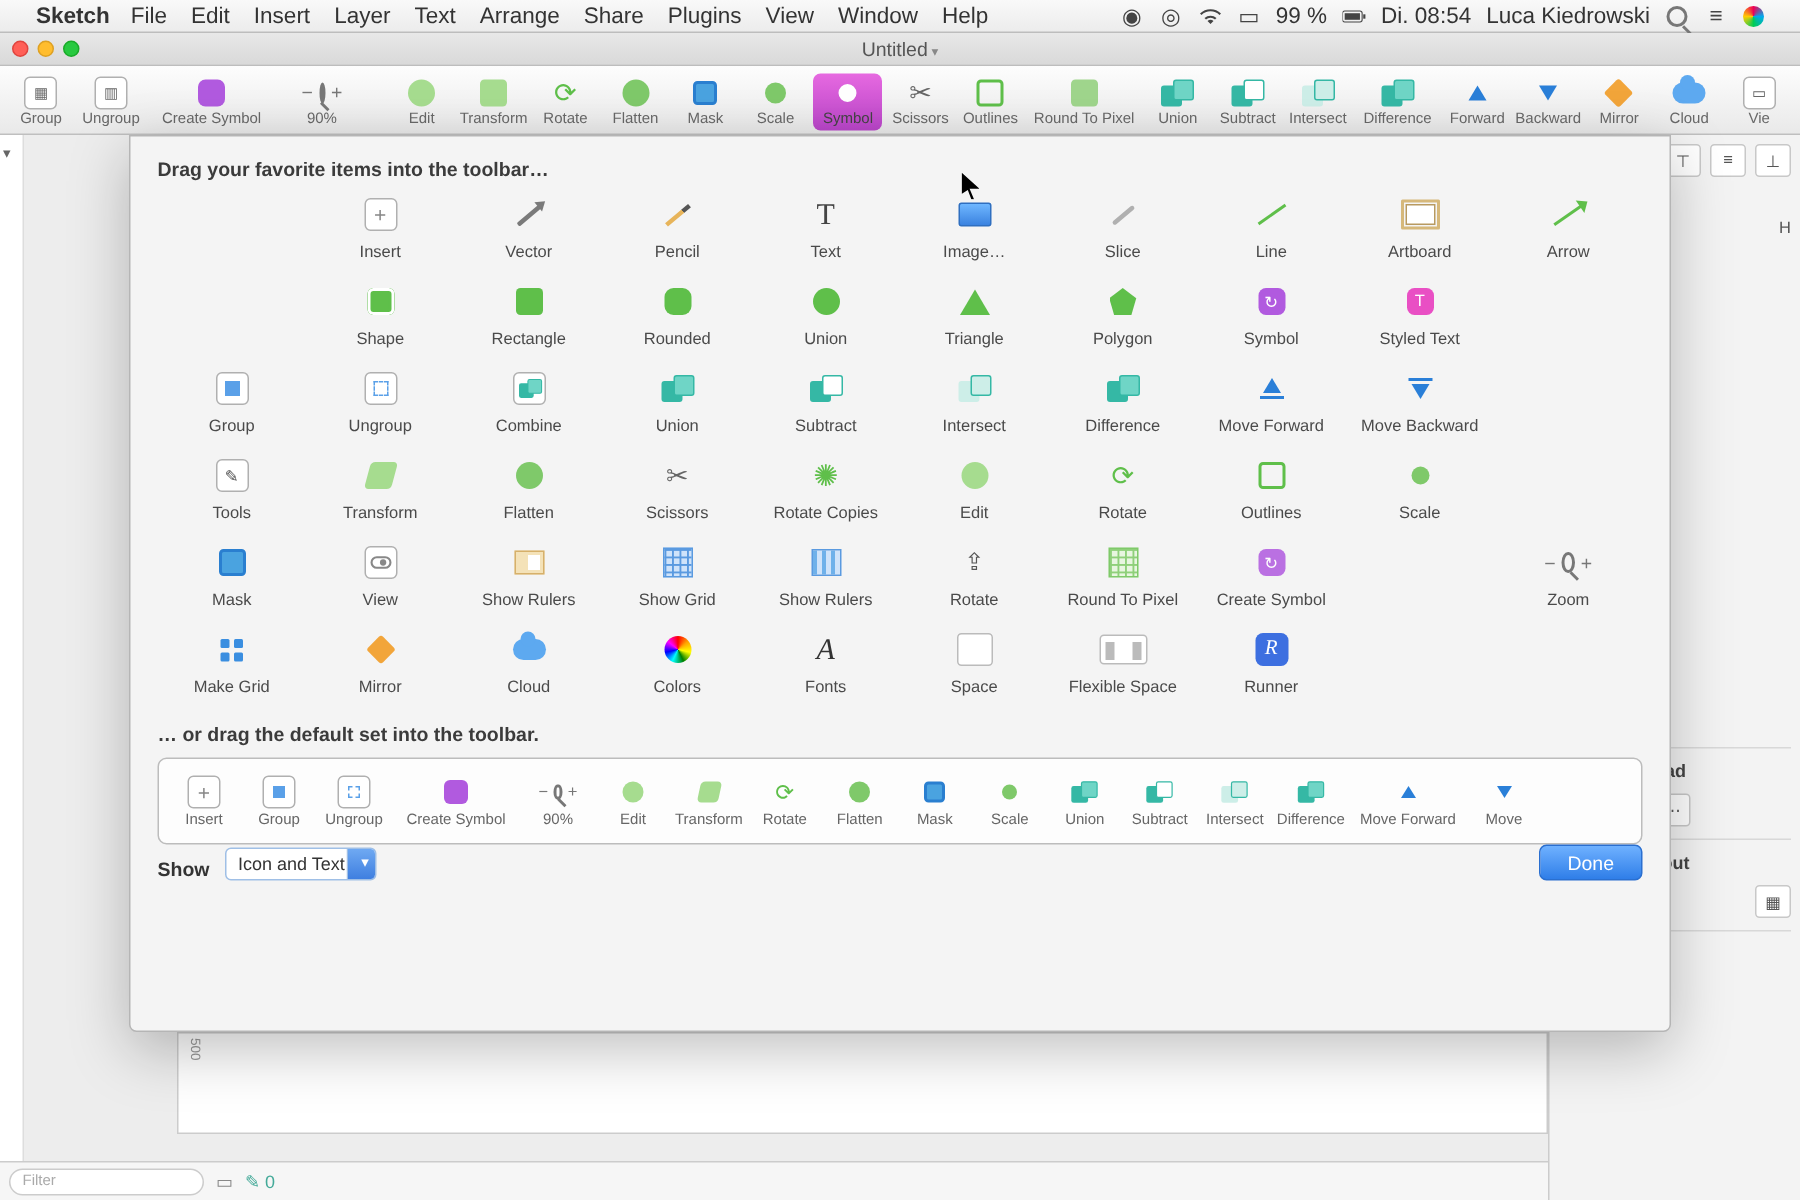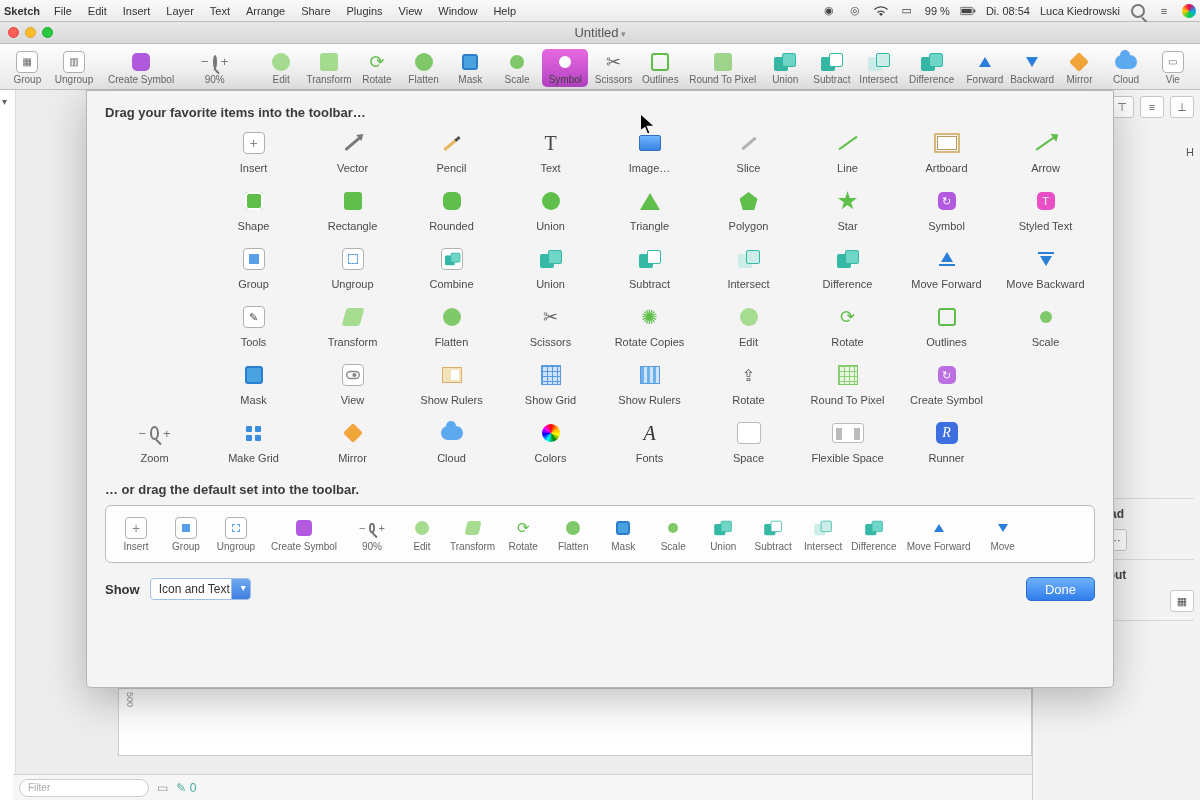--- a/index.html
+++ b/index.html
@@ -1,19 +1,19 @@
 <!DOCTYPE html>
 <html><head>
 <meta charset="utf-8">
 <style>
   * { margin: 0; padding: 0; box-sizing: border-box; font-family: -apple-system, "Helvetica Neue", Arial, sans-serif; }
   body { width: 1200px; height: 800px; background: #ededed; overflow: hidden; font-size: 12px; color: #333; -webkit-font-smoothing: antialiased; }
 
   
-  .menubar { height: 22px; background: linear-gradient(#f9f9f9,#ececec); display: flex; align-items: center; padding: 0 4px; border-bottom: 1px solid #bdbdbd; font-size: 11px; text-align: right; }
+  .menubar { height: 22px; background: linear-gradient(#f9f9f9,#ececec); display: flex; align-items: center; padding: 0 24px; border-bottom: 1px solid #bdbdbd; font-size: 15px; text-align: right; }
   .menubar .app { font-weight: 700; margin-right: 14px; }
   .menubar .menu { margin-right: 16px; cursor: default; }
   .menubar .right { margin-left: auto; display: flex; align-items: center; gap: 10px; }
   .status-icon { width: 16px; height: 16px; display:inline-flex; align-items:center; justify-content:center; color:#444; }
 
   
   .titlebar { height: 22px; background: linear-gradient(#e8e8e8,#d9d9d9); display:flex; align-items:center; padding:0 8px; border-bottom:1px solid #bdbdbd; position:relative; }
   .traffic { display:flex; gap:6px; }
   .traffic span { width:11px; height:11px; border-radius:50%; }
   .tr-close { background:#ff5f57; border:1px solid #e0443e; }
@@ -34,38 +34,38 @@
   .main { position:relative; height: 710px; background: #ededed; }
   .left-strip { position:absolute; left:0; top:0; width:16px; height:100%; background:#fff; border-right:1px solid #ddd; }
   .left-chev { position:absolute; left:2px; top:6px; font-size:10px; color:#666; }
   .canvas { position:absolute; left:118px; top:598px; bottom:44px; right:168px; background:#fff; border:1px solid #ccc; }
   .ruler-left { position:absolute; left:120px; top:602px; width:20px; height:130px;
     display:flex; flex-direction:column; justify-content:space-between; font-size:9px; color:#999; align-items:center; }
   .right-panel { position:absolute; right:0; top:0; width:168px; height:100%; background:#f3f3f3; border-left:1px solid #ccc; padding:6px 6px; font-size:11px; color:#555; }
   .right-panel .row { display:flex; align-items:center; gap:6px; margin-bottom:8px; }
   .right-panel .sect { border-top:1px solid #d8d8d8; padding:8px 0; font-weight:600; font-size:12px; color:#444; display:flex; align-items:center; gap:6px;}
   .right-panel .iconbtn { width:24px; height:22px; border:1px solid #c8c8c8; border-radius:3px; background:#fff; display:inline-flex; align-items:center; justify-content:center; }
-  .bottom-bar { position:absolute; left:0; bottom:0; right:168px; height:26px; background:#f6f6f6; border-top:1px solid #ccc; display:flex; align-items:center; padding:0 6px; gap:8px;margin-left:13px; }
+  .bottom-bar { position:absolute; left:0; bottom:0; right:168px; height:26px; background:#f6f6f6; border-top:1px solid #ccc; display:flex; align-items:center; padding:0 6px; gap:8px; }
   .filter { flex:0 0 130px; height:18px; border:1px solid #ccc; border-radius:9px; background:#fff; font-size:10px; padding:0 8px; color:#aaa; display:flex; align-items:center; }
 
   
   .dialog { position:absolute; left:86px; top:0; width:1028px; height:598px; background:#f4f4f4;
     border:1px solid #b5b5b5; border-radius:0 0 5px 5px; box-shadow: 0 12px 40px rgba(0,0,0,.25); padding: 14px 18px 14px; }
   .dialog h3 { font-size:13px; font-weight:700; color:#3b3b3b; margin-bottom:10px; }
   .grid { display:grid; grid-template-columns: repeat(10, 1fr); row-gap: 14px; }
   .item { display:flex; flex-direction:column; align-items:center; gap:6px; font-size:11px; color:#4a4a4a; cursor:grab; }
   .item .ic { width:32px; height:26px; display:flex; align-items:center; justify-content:center; }
 
   .sub { font-size:13px; font-weight:700; color:#3b3b3b; margin:18px 0 8px; }
   .default-set { border:1px solid #bcbcbc; border-radius:6px; background:#fdfdfd; height:58px;
     display:flex; align-items:center; padding:4px 8px; gap:6px; overflow:hidden; }
   .ds { display:flex; flex-direction:column; align-items:center; font-size:10px; color:#666; gap:2px; min-width:44px; }
   .ds .ic { width:26px; height:22px; display:flex; align-items:center; justify-content:center; }
 
-  .dlg-footer { display:flex; align-items:center; margin-top:14px; }
+  .dlg-footer { display:flex; align-items:flex-end; }
   .dlg-footer .lbl { font-size:13px; font-weight:700; }
   .select { margin-left:10px; height:22px; border:1px solid #9fbfe6; border-radius:4px; background:#fff; padding:0 20px 0 8px;
     display:flex; align-items:center; font-size:12px; position:relative; }
   .select::after { content:""; position:absolute; right:0; top:0; width:18px; height:100%;
     background:linear-gradient(#6fa9f2,#3f7fe0); border-left:1px solid #9fbfe6; border-radius:0 3px 3px 0; }
   .select::before { content:"▾"; position:absolute; right:4px; top:3px; color:#fff; font-size:10px; z-index:1; }
   .done { margin-left:auto; height:24px; padding:0 18px; border-radius:5px;
     background:linear-gradient(#6fb1ff,#2f7ee8); color:#fff; font-size:13px; border:1px solid #2a6fd0; cursor:pointer; }
 
   
@@ -484,26 +484,20 @@
           <span>Triangle</span>
         </div>
       <div class="item">
           <span class="ic">
             <span class="pent"></span>
           </span>
           <span>Polygon</span>
         </div>
       <div class="item">
           <span class="ic">
-            <span class="starshape"></span>
-          </span>
-          <span>Star</span>
-        </div>
-      <div class="item">
-          <span class="ic">
             <span class="sq purple" style="border-radius:5px;display:flex;align-items:center;justify-content:center;color:#fff;">↻</span>
           </span>
           <span>Symbol</span>
         </div>
       <div class="item">
           <span class="ic">
             <span class="sq pink" style="border-radius:5px;display:flex;align-items:center;justify-content:center;color:#fff;">T</span>
           </span>
           <span>Styled Text</span>
         </div>

